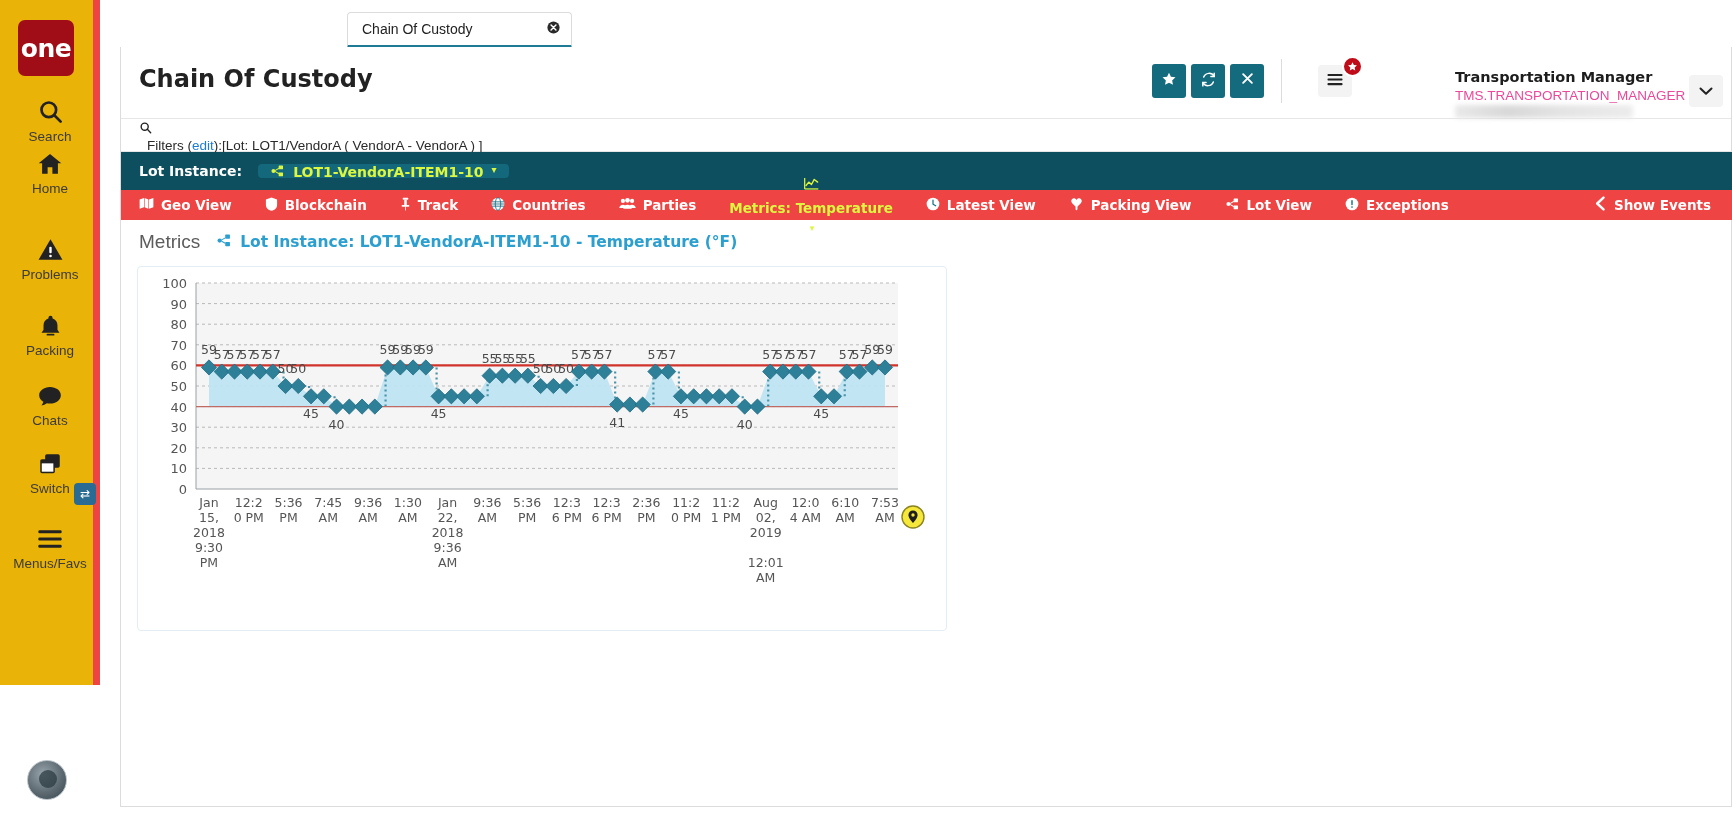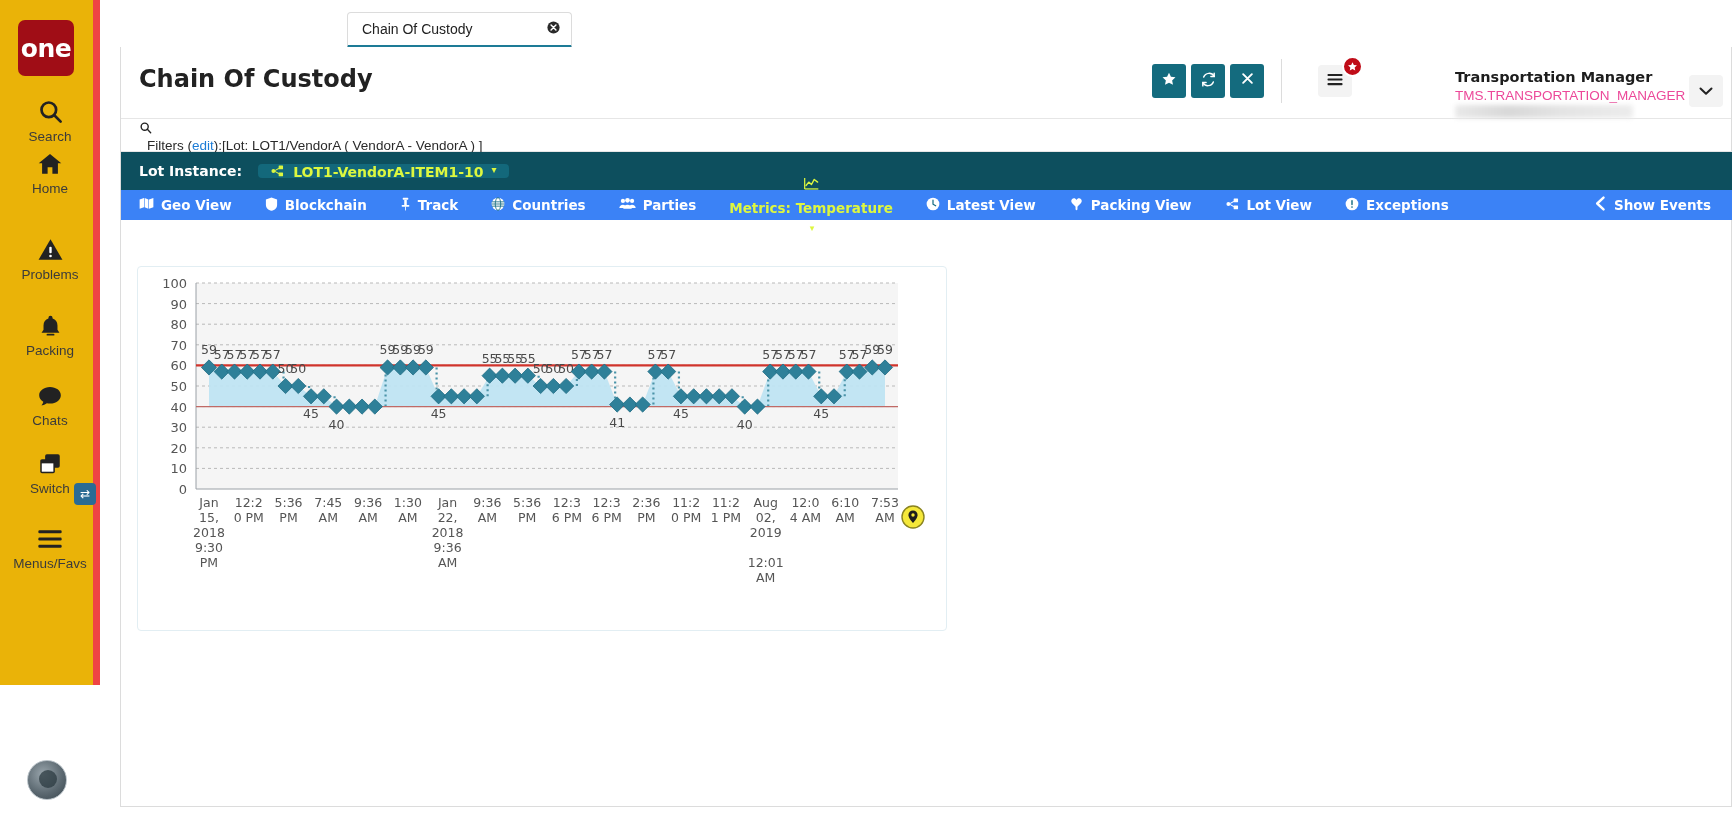--- a/index.html
+++ b/index.html
@@ -126,21 +126,21 @@
     background: #13687b; border-radius: 4px; height: 14px; padding: 0 12px;
     display: flex; gap: 8px; cursor: pointer;
   }
   #lot-chip .chip-text { color: #ddf73f; font-size: 14px; font-weight: 700;
      font-family:"DejaVu Sans",sans-serif; }
   #lot-chip .chip-caret { color: #ddf73f; font-size: 10px; }
 
   
   #nav-bar {
     position: absolute; left: 0; top: 143px; width: 1612px; height: 30px;
-    background: #3b82f6; display: flex; align-items: center; padding-left: 18px;
+    background: #ef4444; display: flex; align-items: center; padding-left: 18px;
   }
   .nav-item {
     display: flex; align-items: center; gap: 7px; color: #ffffff;
     font-size: 13.5px; font-weight: 700; margin-right: 33px; cursor: pointer; white-space: nowrap;
     font-family:"DejaVu Sans",sans-serif;
   }
   .nav-item.active { color: #ddf73f; flex-direction: column; }
   .nav-item .nav-caret { font-size: 9px; margin-left: 2px; }
   #show-events {
     position: absolute; right: 22px; display: flex; align-items: center; gap: 8px;
@@ -428,20 +428,34 @@
     <div id="show-events">
       <span>
         <svg width="11" height="15" viewBox="0 0 11 15" fill="none" stroke="#fff" stroke-width="2.4" stroke-linecap="round" stroke-linejoin="round">
             <path d="M8.5 1.6 2.2 7.5l6.3 5.9"></path>
           </svg>
       </span>
       <span>Show Events</span>
     </div>
   </div>
 
+  <div id="metrics-head">
+    <span id="metrics-word">Metrics</span>
+    <span id="metrics-subtitle">
+      <span>
+        <svg width="16" height="15" viewBox="0 0 24 24" fill="#2a9fd0">
+            <rect x="14" y="2.5" width="7.5" height="6.5" rx="1"></rect>
+            <rect x="14" y="14.5" width="7.5" height="6.5" rx="1"></rect>
+            <circle cx="5" cy="12" r="3.4"></circle>
+            <path d="M7.8 10.2l6.6-3.6v1.9l-6.6 3.6zM7.8 13.8l6.6 3.6v-1.9l-6.6-3.6z"></path>
+          </svg>
+      </span>
+      <span>Lot Instance: LOT1-VendorA-ITEM1-10 - Temperature (°F)</span>
+    </span>
+  </div>
 
   <div id="chart-panel">
     <svg id="chart-svg" width="808" height="363" viewBox="0 0 808 363">
         <rect x="58" y="16" width="702" height="206" fill="#f5f5f5"></rect>
         <text x="49" y="227" text-anchor="end" font-size="13" fill="#555" font-family="DejaVu Sans, sans-serif">0</text>
         <line x1="58" y1="201.4" x2="760" y2="201.4" stroke="#b9b9b9" stroke-width="1" stroke-dasharray="3,3"></line>
         <text x="49" y="206.4" text-anchor="end" font-size="13" fill="#555" font-family="DejaVu Sans, sans-serif">10</text>
         <line x1="58" y1="180.8" x2="760" y2="180.8" stroke="#b9b9b9" stroke-width="1" stroke-dasharray="3,3"></line>
         <text x="49" y="185.8" text-anchor="end" font-size="13" fill="#555" font-family="DejaVu Sans, sans-serif">20</text>
         <line x1="58" y1="160.2" x2="760" y2="160.2" stroke="#b9b9b9" stroke-width="1" stroke-dasharray="3,3"></line>

